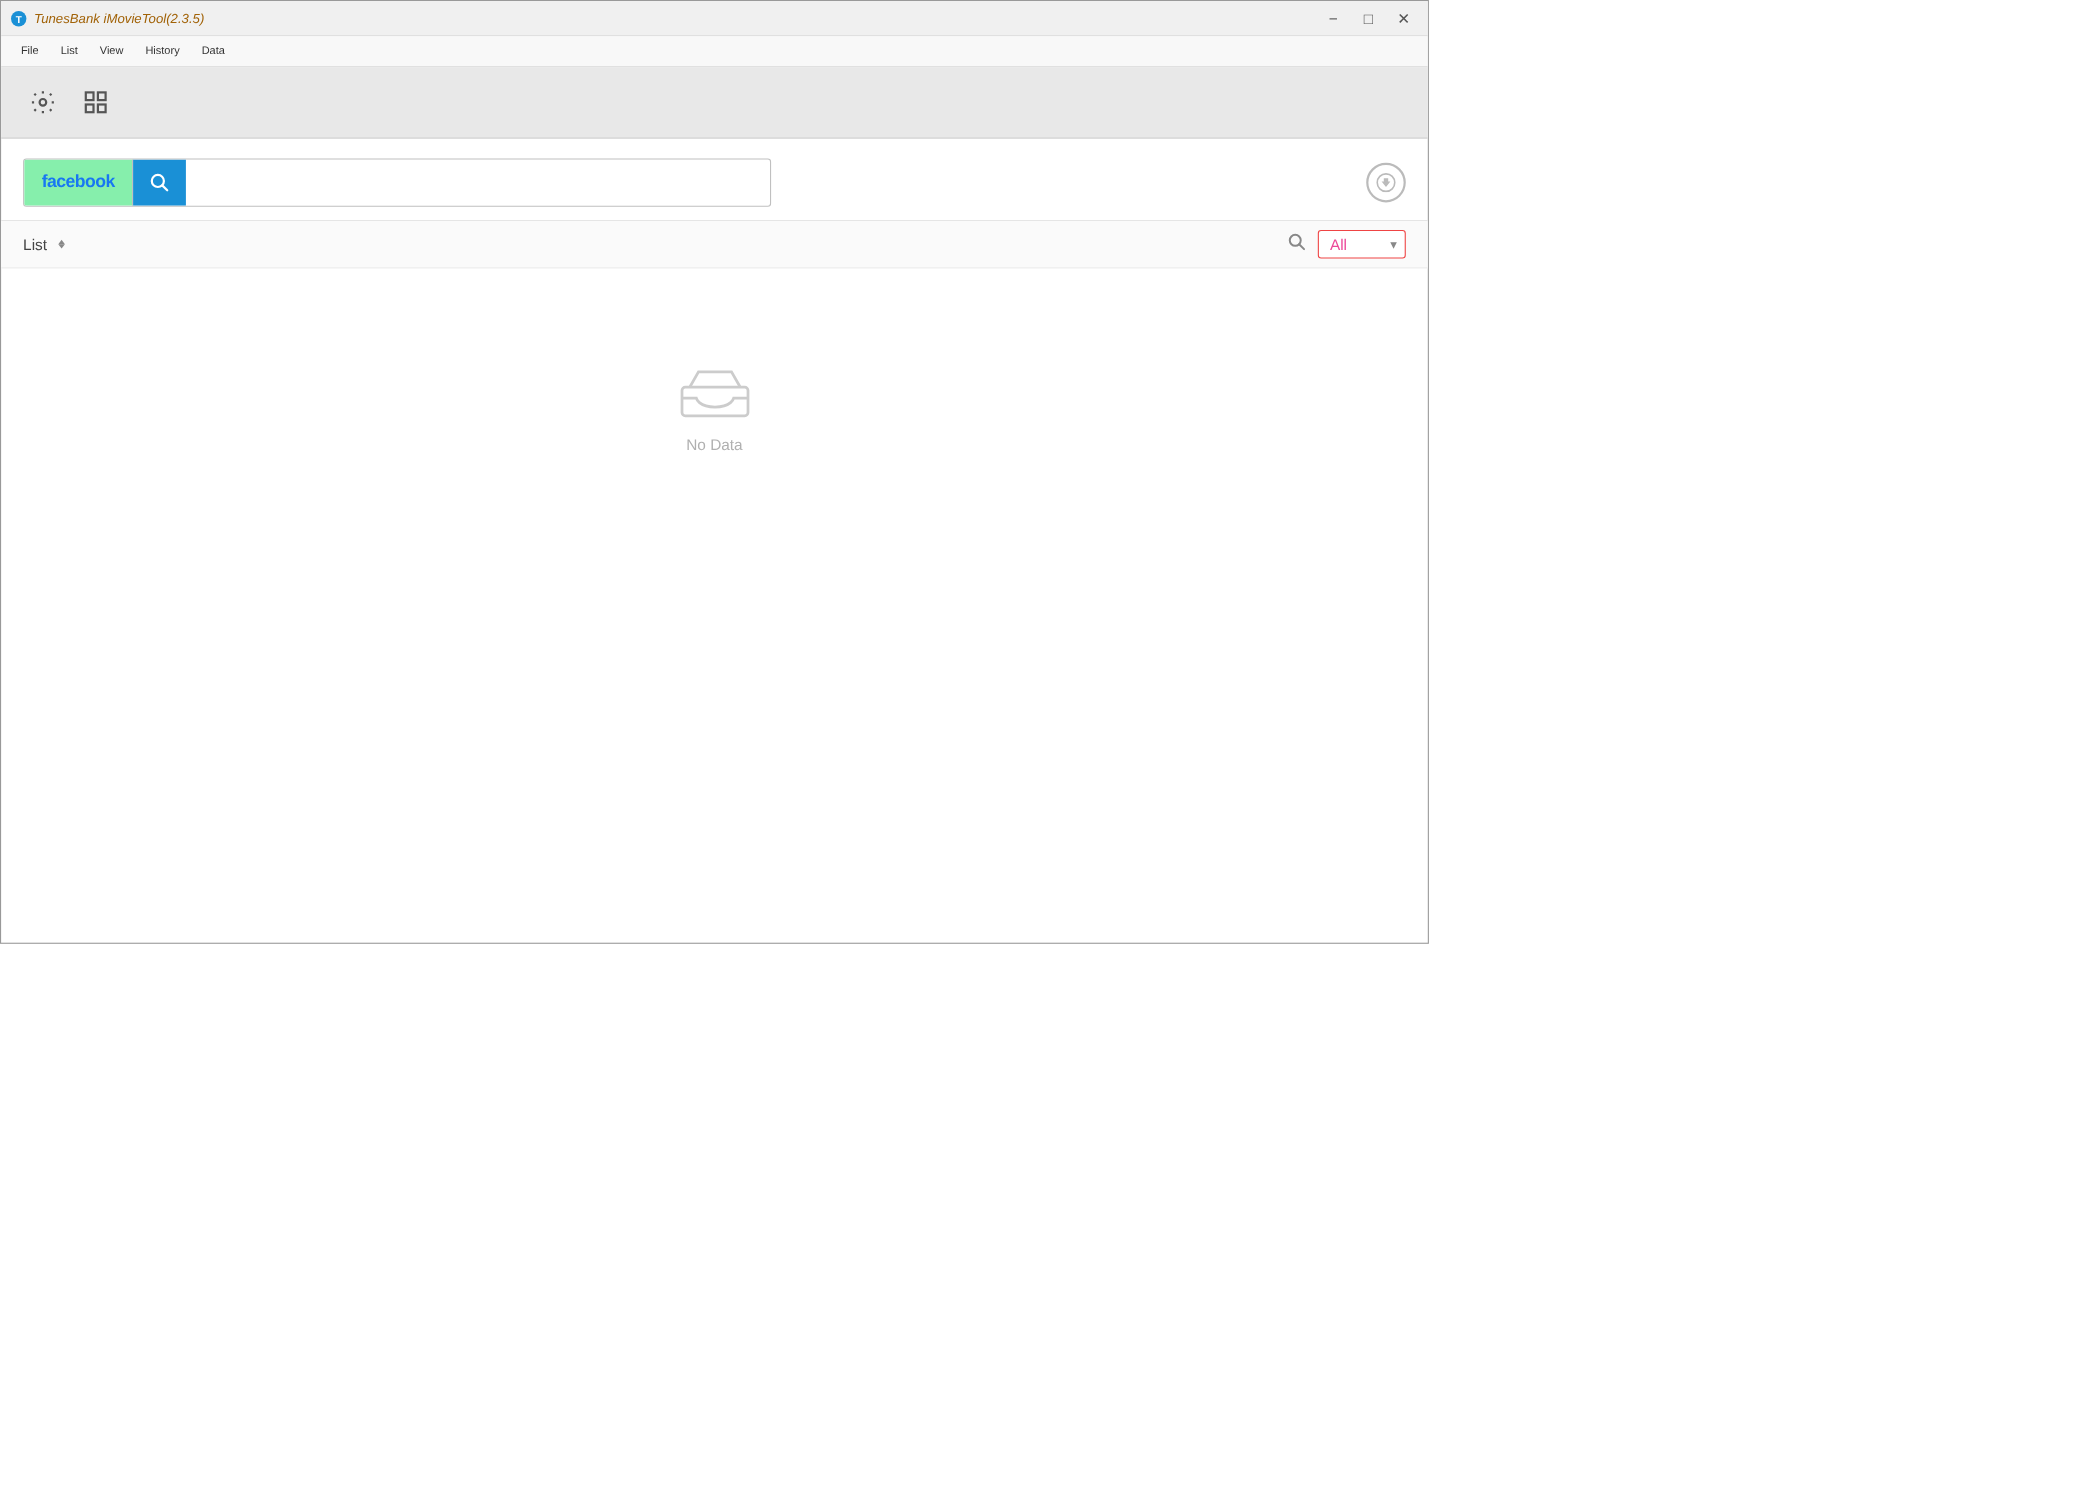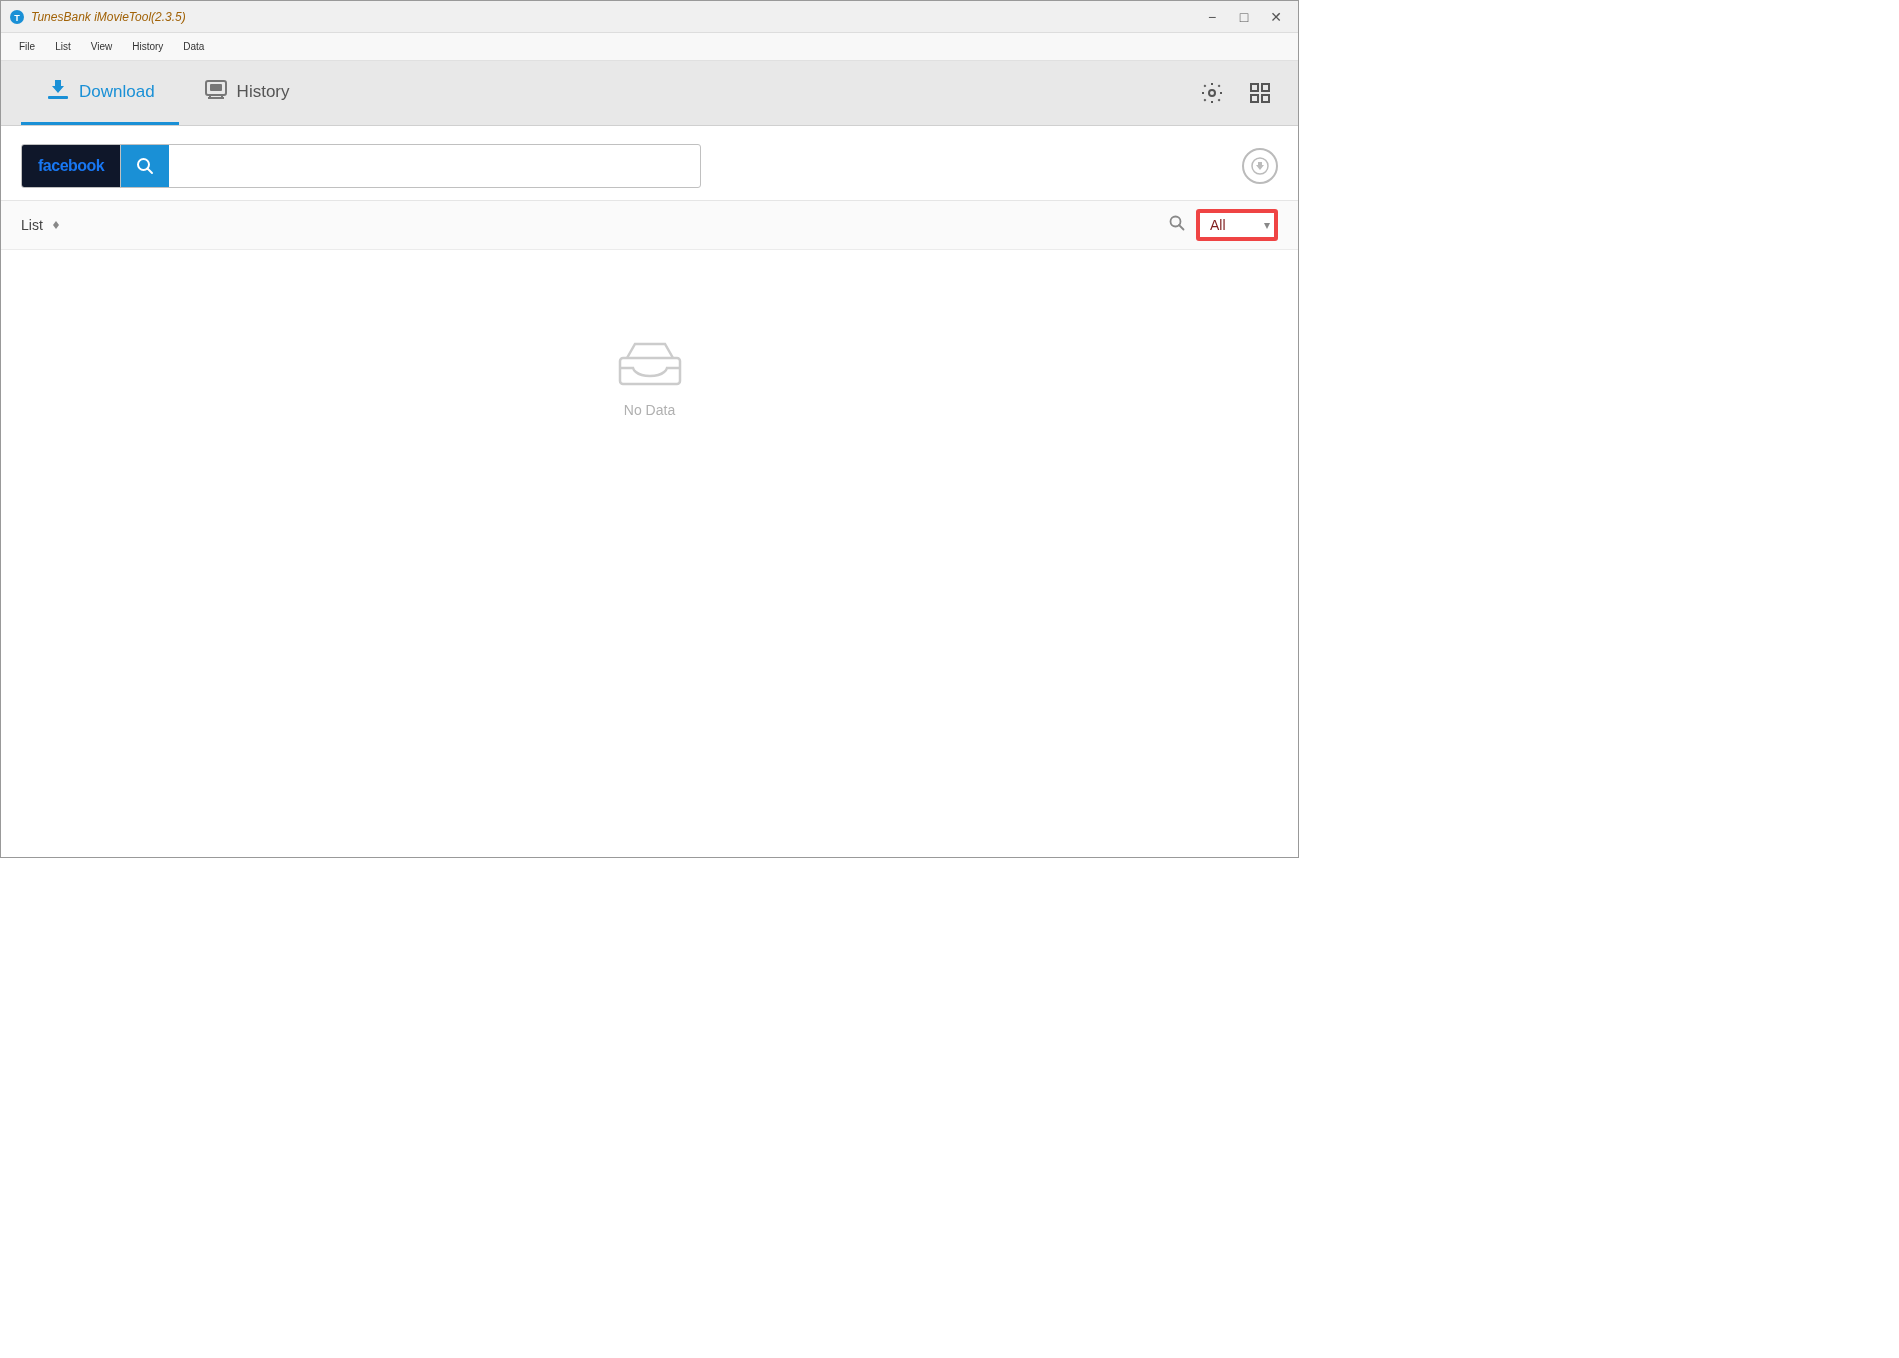--- a/index.html
+++ b/index.html
@@ -144,21 +144,21 @@
       border: 1.5px solid #c0c0c0;
       border-radius: 3px;
       overflow: hidden;
       flex: 1;
       max-width: 680px;
       background: #fff;
     }
     .search-platform-btn {
       padding: 0 16px;
       height: 42px;
-      background: #0f172a;
+      background: #86efac;
       border: none;
       border-right: 1.5px solid #c0c0c0;
       font-size: 16px;
       font-weight: 700;
       color: #1877f2;
       cursor: pointer;
       font-family: 'Segoe UI', Arial, sans-serif;
       letter-spacing: -0.5px;
     }
     .search-input {
@@ -219,25 +219,25 @@
       display: flex;
       align-items: center;
       gap: 10px;
     }
     .list-search-icon {
       font-size: 18px;
       color: #888;
       cursor: pointer;
     }
     .list-filter-select {
-      border: 4px solid #ef4444;
+      border: 1px solid #ef4444;
       border-radius: 3px;
       padding: 4px 28px 4px 10px;
       font-size: 14px;
-      color: #7f1d1d;
+      color: #ec4899;
       background: #fff;
       cursor: pointer;
       appearance: none;
       min-width: 80px;
     }
     .filter-wrapper {
       position: relative;
     }
     .filter-arrow {
       position: absolute;
@@ -293,45 +293,20 @@
 
 <div class="menu-bar">
   <span class="menu-item">File</span>
   <span class="menu-item">List</span>
   <span class="menu-item">View</span>
   <span class="menu-item">History</span>
   <span class="menu-item">Data</span>
 </div>
 
 <div class="toolbar">
-  <div class="toolbar-tabs">
-
-    <div class="toolbar-tab active">
-      <span class="toolbar-tab-icon">
-        <svg width="26" height="26" viewBox="0 0 26 26" fill="none">
-          <rect x="3" y="20" width="20" height="3" rx="1" fill="#1a90d6"></rect>
-          <polygon points="13,17 7,10 10,10 10,4 16,4 16,10 19,10" fill="#1a90d6"></polygon>
-        </svg>
-      </span>
-      <span class="toolbar-tab-label">Download</span>
-    </div>
-
-    <div class="toolbar-tab">
-      <span class="toolbar-tab-icon">
-        <svg width="26" height="26" viewBox="0 0 26 26" fill="none">
-          <rect x="3" y="5" width="20" height="14" rx="2" stroke="#777" stroke-width="2" fill="none"></rect>
-          <line x1="7" y1="19" x2="7" y2="22" stroke="#777" stroke-width="2"></line>
-          <line x1="19" y1="19" x2="19" y2="22" stroke="#777" stroke-width="2"></line>
-          <line x1="5" y1="22" x2="21" y2="22" stroke="#777" stroke-width="2"></line>
-          <rect x="7" y="8" width="12" height="7" rx="1" fill="#777"></rect>
-        </svg>
-      </span>
-      <span class="toolbar-tab-label">History</span>
-    </div>
-  </div>
   <div class="toolbar-right">
     <button class="toolbar-icon-btn">
       <svg class="gear-svg" viewBox="0 0 24 24" fill="none" stroke="#555" stroke-width="2">
         <circle cx="12" cy="12" r="3"></circle>
         <path d="M12 2v2M12 20v2M4.22 4.22l1.42 1.42M18.36 18.36l1.42 1.42M2 12h2M20 12h2M4.22 19.78l1.42-1.42M18.36 5.64l1.42-1.42"></path>
       </svg>
     </button>
     <button class="toolbar-icon-btn">
       <svg class="grid-svg" viewBox="0 0 24 24" fill="none" stroke="#555" stroke-width="2">
         <rect x="3" y="3" width="7" height="7"></rect>

